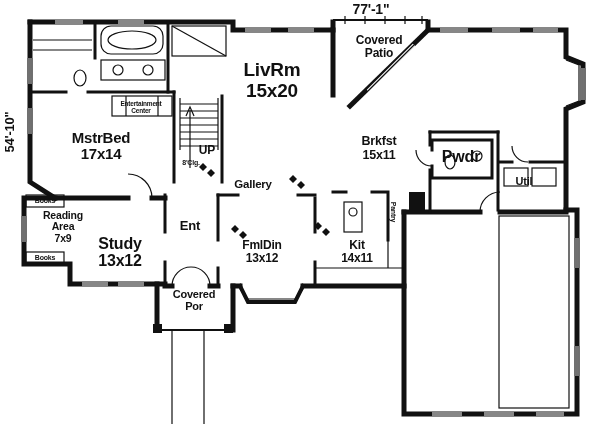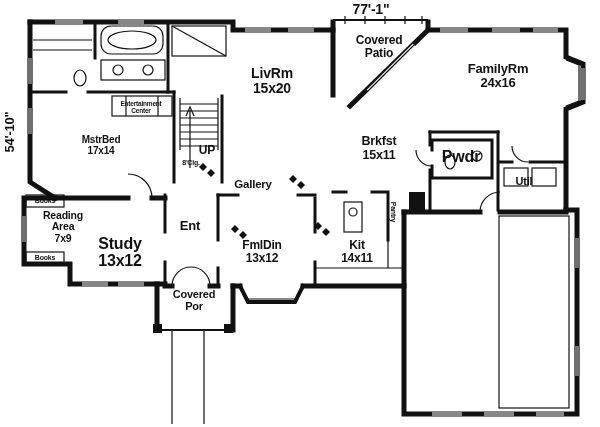--- a/index.html
+++ b/index.html
@@ -151,23 +151,22 @@
       <path class="blk" d="M235,225 l4,4 l-4,4 l-4,-4 z M243,231 l4,4 l-4,4 l-4,-4 z"></path>
       <path class="blk" d="M318,222 l4,4 l-4,4 l-4,-4 z M326,228 l4,4 l-4,4 l-4,-4 z"></path>
     </g>
   </svg>
 
   <div class="lbl" style="left:371px;top:10px;font-size:14px"><span class="nm">77'-1"</span></div>
   <div class="lbl vneg" style="left:10px;top:132px;font-size:13px"><span class="nm">54'-10"</span></div>
 
   <div class="lbl" style="left:379px;top:47px;font-size:12px"><span class="nm">Covered
 Patio</span></div>
-  <div class="lbl" style="left:272px;top:81px;font-size:14px"><span class="nm">LivRm</span><span class="sz">15x20</span></div>
-  <div class="lbl" style="left:498px;top:76px;font-size:13px"><span class="nm">FamilyRm</span><span class="sz">24x16</span></div>
-  <div class="lbl" style="left:101px;top:146px;font-size:10px"><span class="nm">MstrBed</span><span class="sz">17x14</span></div>
+  <div class="lbl" style="left:272px;top:81px;font-size:19px"><span class="nm">LivRm</span><span class="sz">15x20</span></div>
+  <div class="lbl" style="left:101px;top:146px;font-size:15px"><span class="nm">MstrBed</span><span class="sz">17x14</span></div>
   <div class="lbl" style="left:141px;top:107px;font-size:6.5px"><span class="nm">Entertainment
 Center</span></div>
   <div class="lbl" style="left:207px;top:150px;font-size:12px"><span class="nm">UP</span></div>
   <div class="lbl" style="left:191px;top:163px;font-size:7px"><span class="nm">8'Clg.</span></div>
   <div class="lbl" style="left:379px;top:148px;font-size:12.5px"><span class="nm">Brkfst</span><span class="sz">15x11</span></div>
   <div class="lbl" style="left:461px;top:157px;font-size:16px"><span class="nm">Pwdr</span></div>
   <div class="lbl" style="left:524px;top:182px;font-size:11px"><span class="nm">Util</span></div>
   <div class="lbl" style="left:253px;top:184px;font-size:11.5px"><span class="nm">Gallery</span></div>
   <div class="lbl" style="left:63px;top:227px;font-size:10.5px"><span class="nm">Reading
 Area</span><span class="sz">7x9</span></div>

